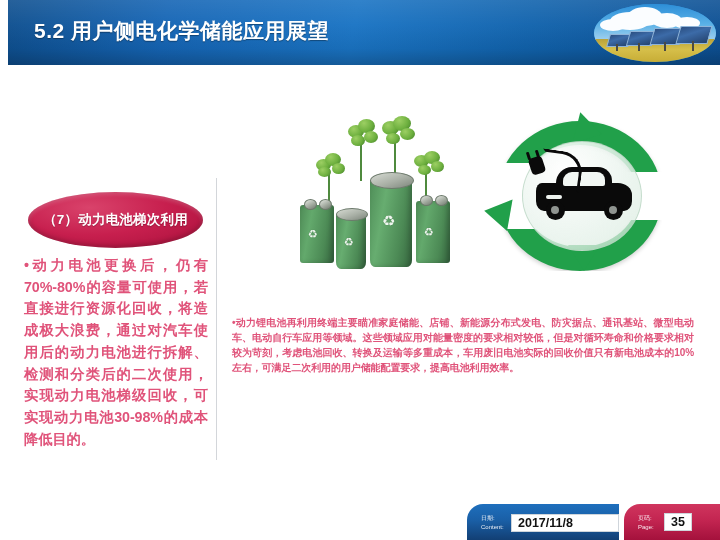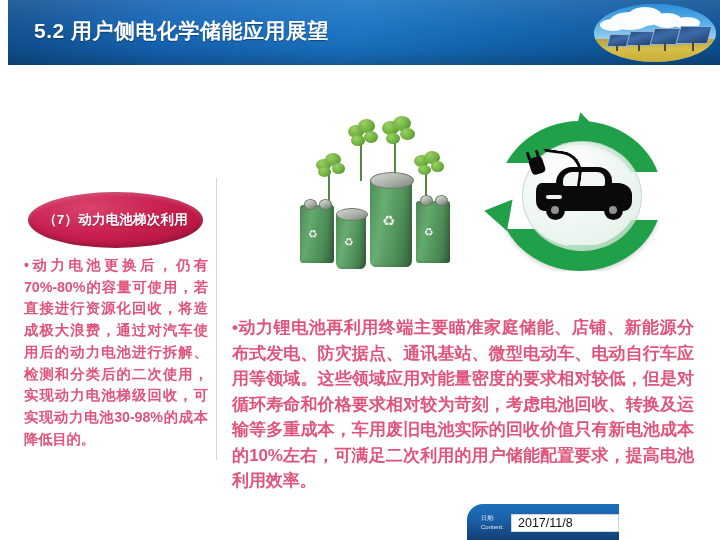--- a/index.html
+++ b/index.html
@@ -142,21 +142,21 @@
     text-align: justify;
   }
 
   
   .right-para {
     position: absolute;
     left: 232px;
     top: 250px;
     width: 462px;
     color: #e0537a;
-    font-size: 17px;
+    font-size: 10px;
     font-weight: bold;
     line-height: 1.5;
     letter-spacing: -0.1px;
     text-align: justify;
   }
 
   
   .illus {
     position: absolute;
     left: 270px;
@@ -320,21 +320,21 @@
     font-size: 6px;
     line-height: 1.45;
     white-space: nowrap;
   }
   .f-label.red { color: #fbe7ee; }
   .f-value {
     position: absolute;
     background: #ffffff;
     color: #111111;
     font-size: 12.5px;
-    font-weight: normal;
+    font-weight: bold;
     font-family: "Liberation Sans", "DejaVu Sans", sans-serif;
     padding: 1px 6px;
     line-height: 1.15;
     white-space: nowrap;
     border: 1px solid #cfd5db;
   }
 </style>
 </head>
 <body>
 
@@ -448,14 +448,19 @@
 
     </div>
   </div>
 
   <div class="footer-blue">
     <div class="f-label" style="left:14px;top:10px;">日期:</div>
     <div class="f-label" style="left:14px;top:19px;">Content:</div>
     <div class="f-value" style="left:44px;top:10px;width:94px;">2017/11/8</div>
   </div>
 
+  <div class="footer-red">
+    <div class="f-label red" style="left:14px;top:10px;">页码:</div>
+    <div class="f-label red" style="left:14px;top:19px;">Page:</div>
+    <div class="f-value" style="left:40px;top:9px;">35</div>
+  </div>
 
 </div>
 
 </body></html>

